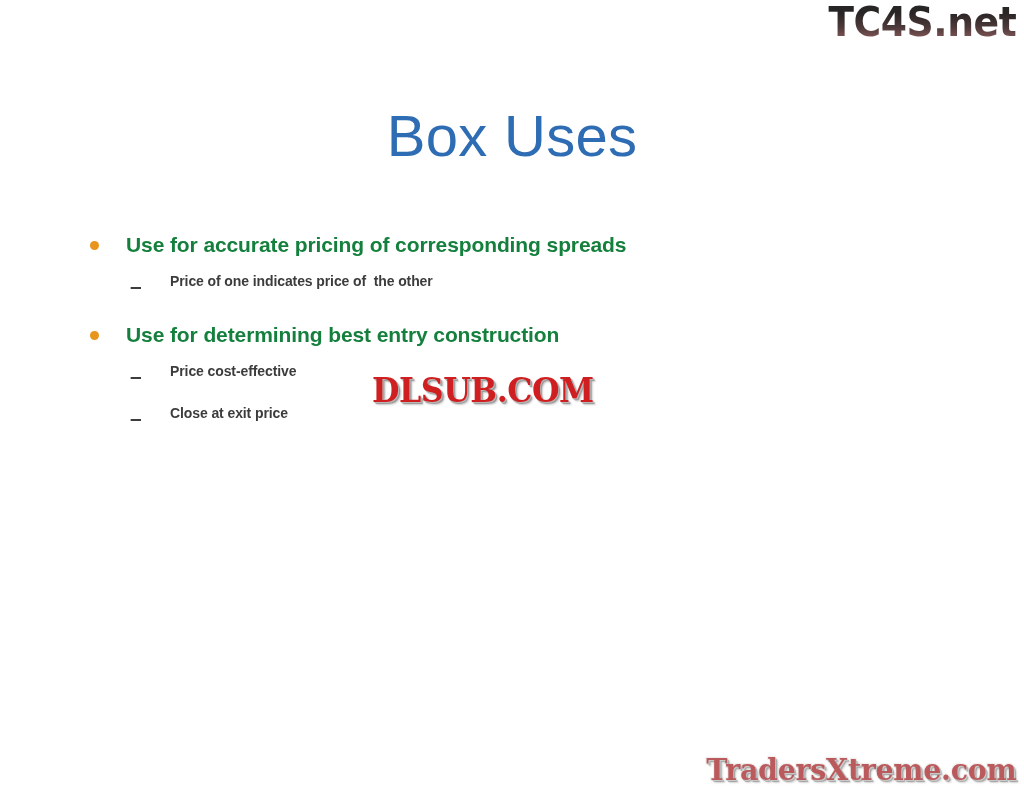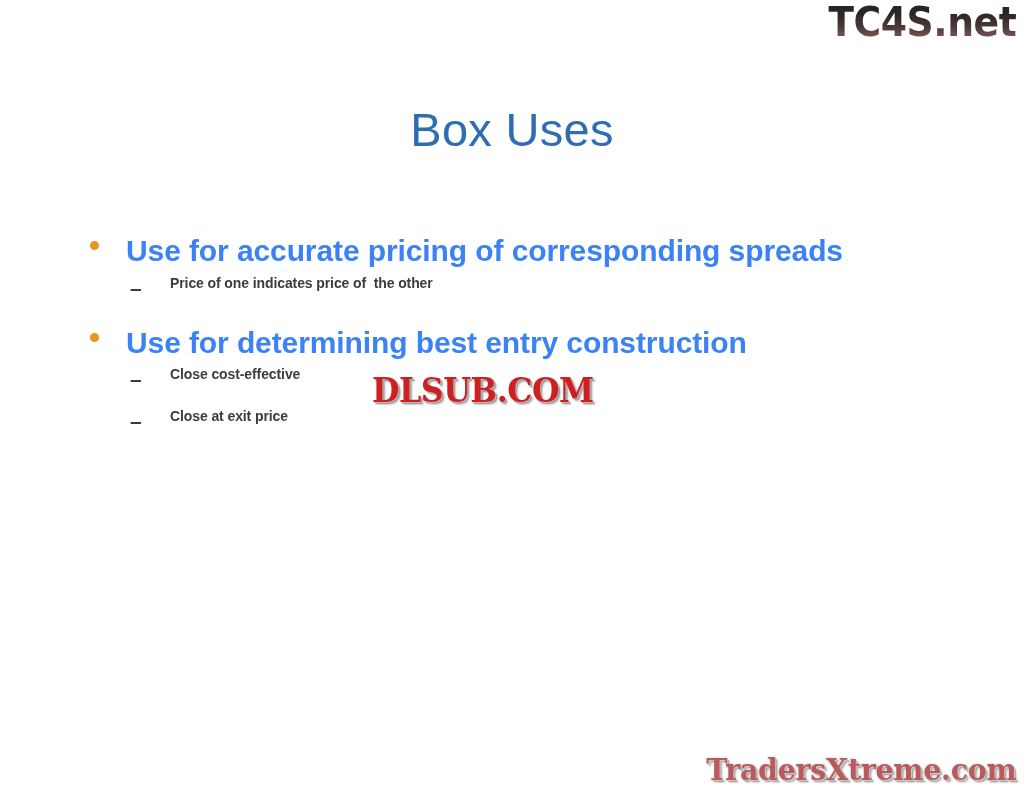--- a/index.html
+++ b/index.html
@@ -46,21 +46,21 @@
   }
 
   
   .slide-title {
     position: absolute;
     left: 0;
     top: 104px;
     width: 1024px;
     text-align: center;
     font-family: "Liberation Sans", sans-serif;
-    font-size: 47px;
+    font-size: 58px;
     font-weight: normal;
     color: #2e6db4;
     letter-spacing: 0.3px;
     line-height: 1.1;
   }
 
   
   .body-content {
     position: absolute;
     left: 78px;
@@ -81,23 +81,23 @@
     position: absolute;
     left: 12px;
     top: 9px;
     width: 9px;
     height: 9px;
     border-radius: 50%;
     background: #e8951d;
   }
   .lvl1 .txt {
     font-family: "Liberation Sans", sans-serif;
-    font-size: 30px;
-    font-weight: bold;
-    color: #3b82f6;
+    font-size: 21px;
+    font-weight: bold;
+    color: #15803d;
     letter-spacing: -0.1px;
     line-height: 1.25;
     white-space: nowrap;
   }
 
   
   .lvl2 {
     position: relative;
     padding-left: 92px;
     margin-bottom: 14px;
@@ -193,21 +193,21 @@
       </div>
     </div>
 
     <div class="bullet-group grp2">
       <div class="lvl1">
         <span class="marker"></span>
         <span class="txt">Use for determining best entry construction</span>
       </div>
       <div class="lvl2">
         <span class="marker">–</span>
-        <span class="txt">Close cost-effective</span>
+        <span class="txt">Price cost-effective</span>
       </div>
     </div>
 
     <div class="bullet-group grp3">
       <div class="lvl2">
         <span class="marker">–</span>
         <span class="txt">Close at exit price</span>
       </div>
     </div>
 

